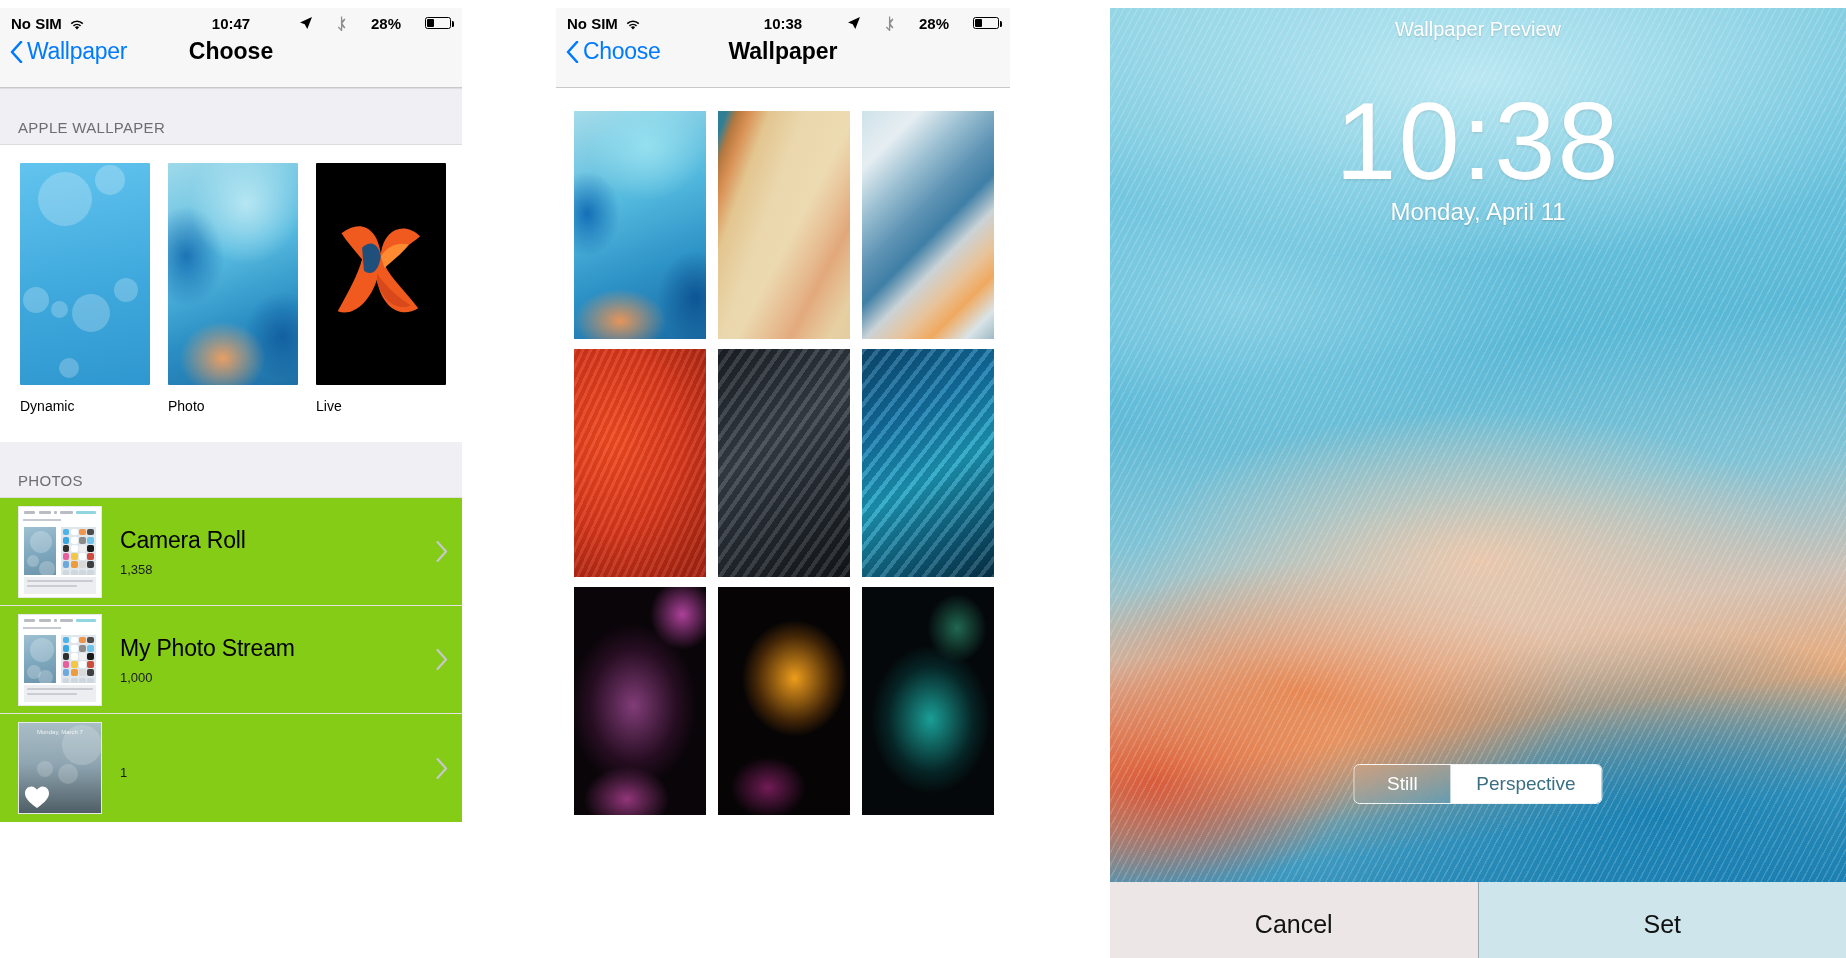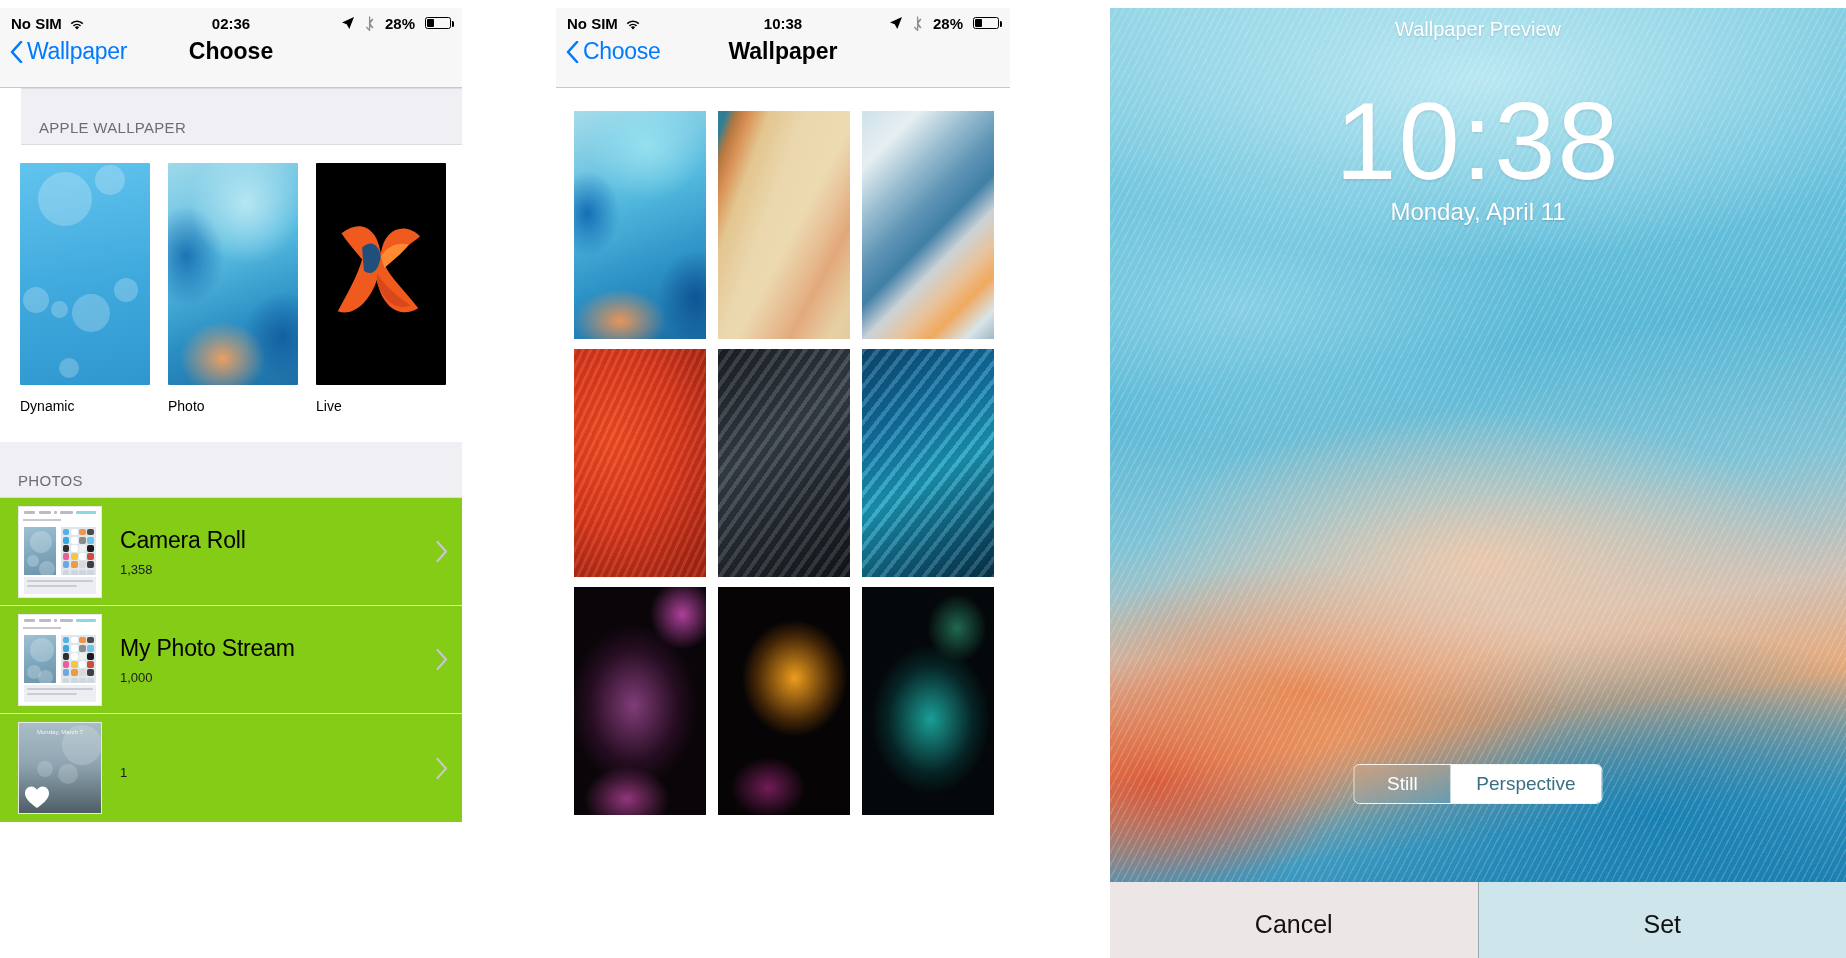--- a/index.html
+++ b/index.html
@@ -18,21 +18,21 @@
   .statusbar {
     height:30px; display:flex; align-items:center;
     padding:0 11px; font-size:15px; font-weight:bold; color:#000;
     background:#f7f7f7; position:relative;
   }
   .sb-left { display:flex; align-items:center; gap:7px; }
   .sb-center {
     position:absolute; left:0; right:0; text-align:center;
     font-size:15px; font-weight:bold; pointer-events:none;
   }
-  .sb-right { margin-left:auto; display:flex; align-items:center; gap:10px; z-index:2; }
+  .sb-right { margin-left:auto; display:flex; align-items:center; gap:24px; z-index:2; }
   .wifi-icon { display:inline-block; width:16px; height:12px; }
   .loc-icon { display:inline-block; width:14px; height:14px; }
   .bt-icon { display:inline-block; width:10px; height:15px; }
   .batt {
     position:relative; width:26px; height:12px;
     border:1.3px solid #000; border-radius:2.5px;
   }
   .batt::after {
     content:""; position:absolute; right:-4px; top:3px;
     width:2.2px; height:6px; background:#000; border-radius:0 1.5px 1.5px 0;
@@ -52,21 +52,21 @@
   .nav-title {
     position:absolute; left:0; right:0; text-align:center;
     font-size:23px; font-weight:bold; color:#000; pointer-events:none;
   }
 
   
   .section-head {
     background:#efeff4; border-bottom:1px solid #dcdce1;
     padding:30px 18px 8px 18px; font-size:15px; color:#6d6d72; letter-spacing:0.3px;
   }
-  .section-head.first { border-top:1px solid #dcdce1;margin-left:21px; }
+  .section-head.first { border-top:1px solid #dcdce1; }
 
   
   .types { display:flex; padding:18px 20px 0 20px; gap:18px; background:#fff; }
   .type-cell { width:130px; cursor:pointer; }
   .type-thumb {
     width:130px; height:222px; border-radius:1px; overflow:hidden;
     background:#4ab8e8; position:relative;
   }
   .type-label { margin-top:13px; font-size:14px; color:#000; }
 
@@ -224,21 +224,21 @@
       <div class="sb-left">
         <span>No SIM</span>
         <span class="wifi-icon">
           <svg viewBox="0 0 16 12" width="16" height="12">
               <path d="M8 10.6 5.9 8.3a3.1 3.1 0 0 1 4.2 0L8 10.6z" fill="#000"></path>
               <path d="M3.9 6.3a5.9 5.9 0 0 1 8.2 0l-1.1 1.2a4.3 4.3 0 0 0-6 0L3.9 6.3z" fill="#000"></path>
               <path d="M1.7 4a9 9 0 0 1 12.6 0l-1.1 1.2a7.4 7.4 0 0 0-10.4 0L1.7 4z" fill="#000"></path>
             </svg>
         </span>
       </div>
-      <div class="sb-center">02:36</div>
+      <div class="sb-center">10:47</div>
       <div class="sb-right">
         <span class="loc-icon">
           <svg viewBox="0 0 14 14" width="14" height="14">
               <path d="M13 1 1 6.4l4.7 1.9L8.3 13 13 1z" fill="#000"></path>
             </svg>
         </span>
         <span class="bt-icon">
           <svg viewBox="0 0 10 15" width="10" height="15">
               <path d="M4.6.6v5.3L7.9 3 4.6 7.5 7.9 12 4.6 9v5.4L1.3 11" stroke="#8e8e93" stroke-width="1.3" fill="none"></path>
             </svg>

